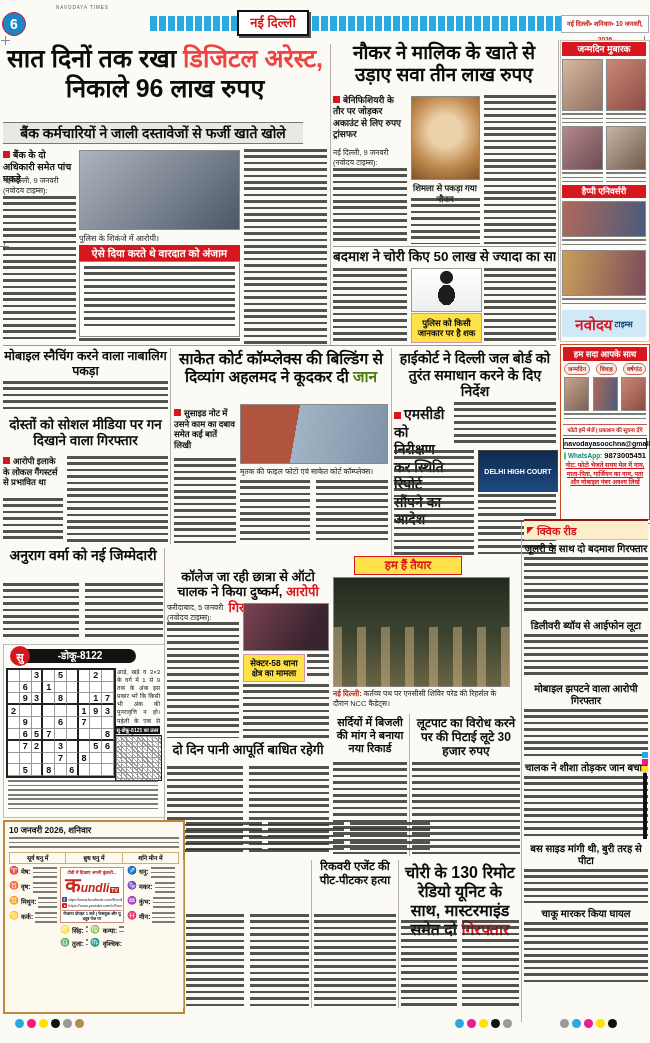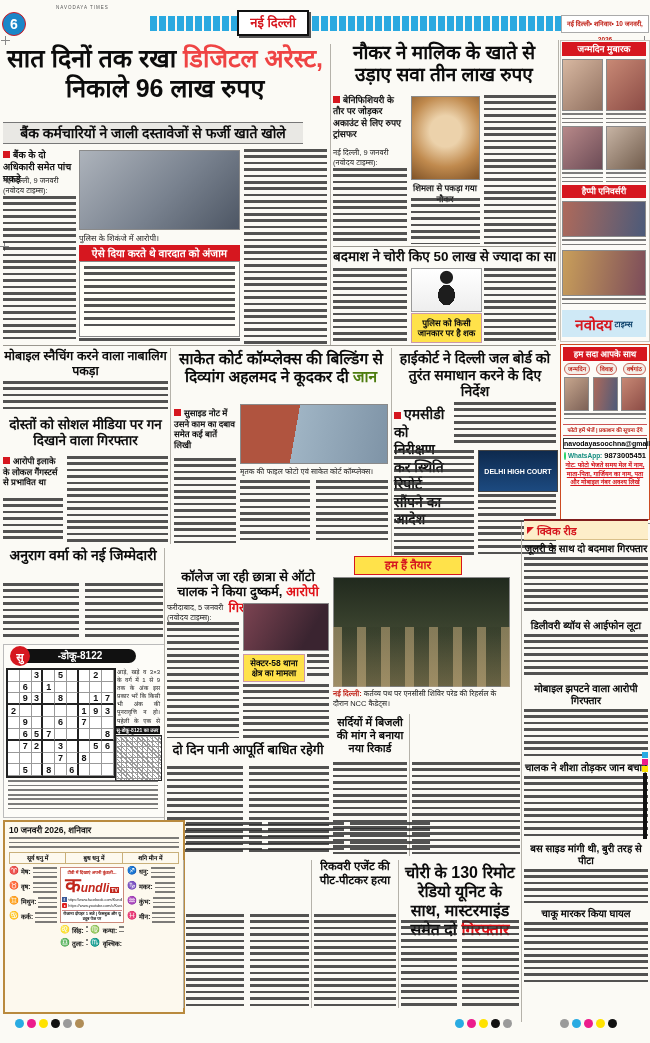--- a/index.html
+++ b/index.html
@@ -307,20 +307,21 @@
   <div class="abs photo phNcc" style="left:333px;top:577px;width:177px;height:110px">
     <div style="position:absolute;bottom:0;left:0;right:0;height:55%;background:repeating-linear-gradient(90deg,rgba(193,168,122,.55) 0 9px,rgba(40,45,30,.15) 9px 24px)"></div>
   </div>
   <div class="abs h" style="left:333px;top:716px;width:74px;font-size:11px">सर्दियों में बिजली की मांग ने बनाया नया रिकार्ड</div>
 
   <div class="abs" style="left:333px;top:689px;width:177px;font-size:7.5px;color:#222;line-height:1.3">
     <span style="font-weight:700;color:#c02218">नई दिल्ली:</span><span> कर्तव्य पथ पर एनसीसी शिविर परेड की रिहर्सल के दौरान NCC कैडेट्स।</span>
   </div>
   <div class="abs tl" style="left:333px;top:762px;width:74px;height:94px"></div>
   <div class="abs rule-v" style="left:409px;top:714px;height:142px"></div>
+  <div class="abs h" style="left:412px;top:716px;width:108px;font-size:12px">लूटपाट का विरोध करने पर की पिटाई लूटे 30 हजार रुपए</div>
   <div class="abs tl" style="left:412px;top:762px;width:108px;height:94px"></div>
 
   <div class="abs" style="left:3px;top:820px;width:178px;height:190px;border:2px solid #b98a3e;background:#fdf9ee">
     <div style="font-weight:700;font-size:8.5px;color:#111;margin:2px 4px 0">10 जनवरी 2026, शनिवार</div>
     <div class="tlc" style="margin:2px 4px;height:13px"></div>
     <div style="display:flex;margin:0 4px;border:1px solid #c9b07a">
       <span style="flex:1;font-size:6px;font-weight:700;text-align:center;border-right:1px solid #c9b07a;padding:1px 0">सूर्य धनु में</span>
       <span style="flex:1;font-size:6px;font-weight:700;text-align:center;border-right:1px solid #c9b07a;padding:1px 0">बुध धनु में</span>
       <span style="flex:1;font-size:6px;font-weight:700;text-align:center;padding:1px 0">शनि मीन में</span>
     </div>

